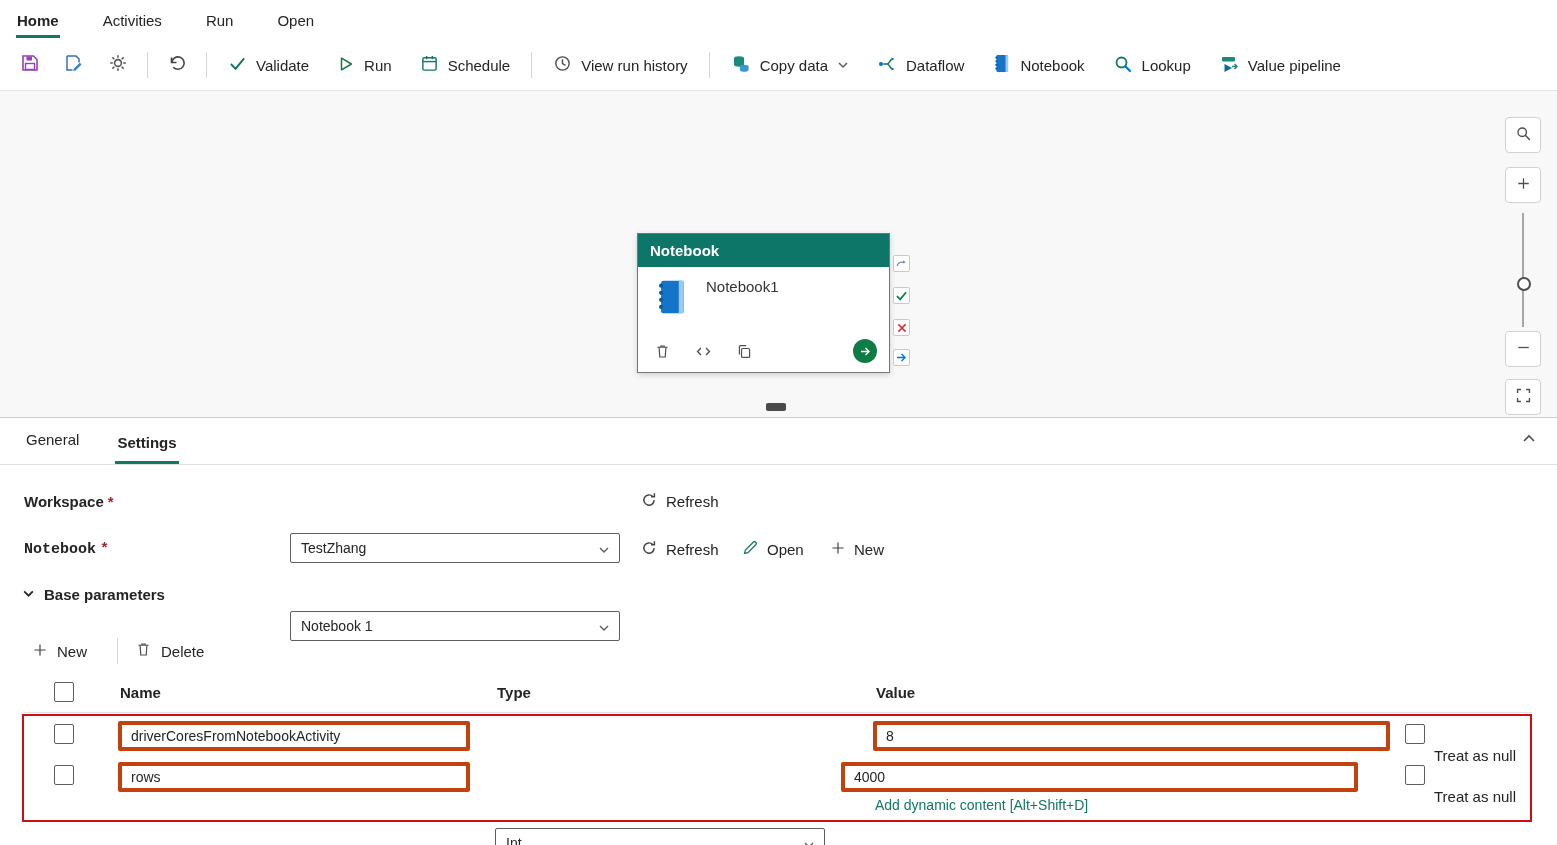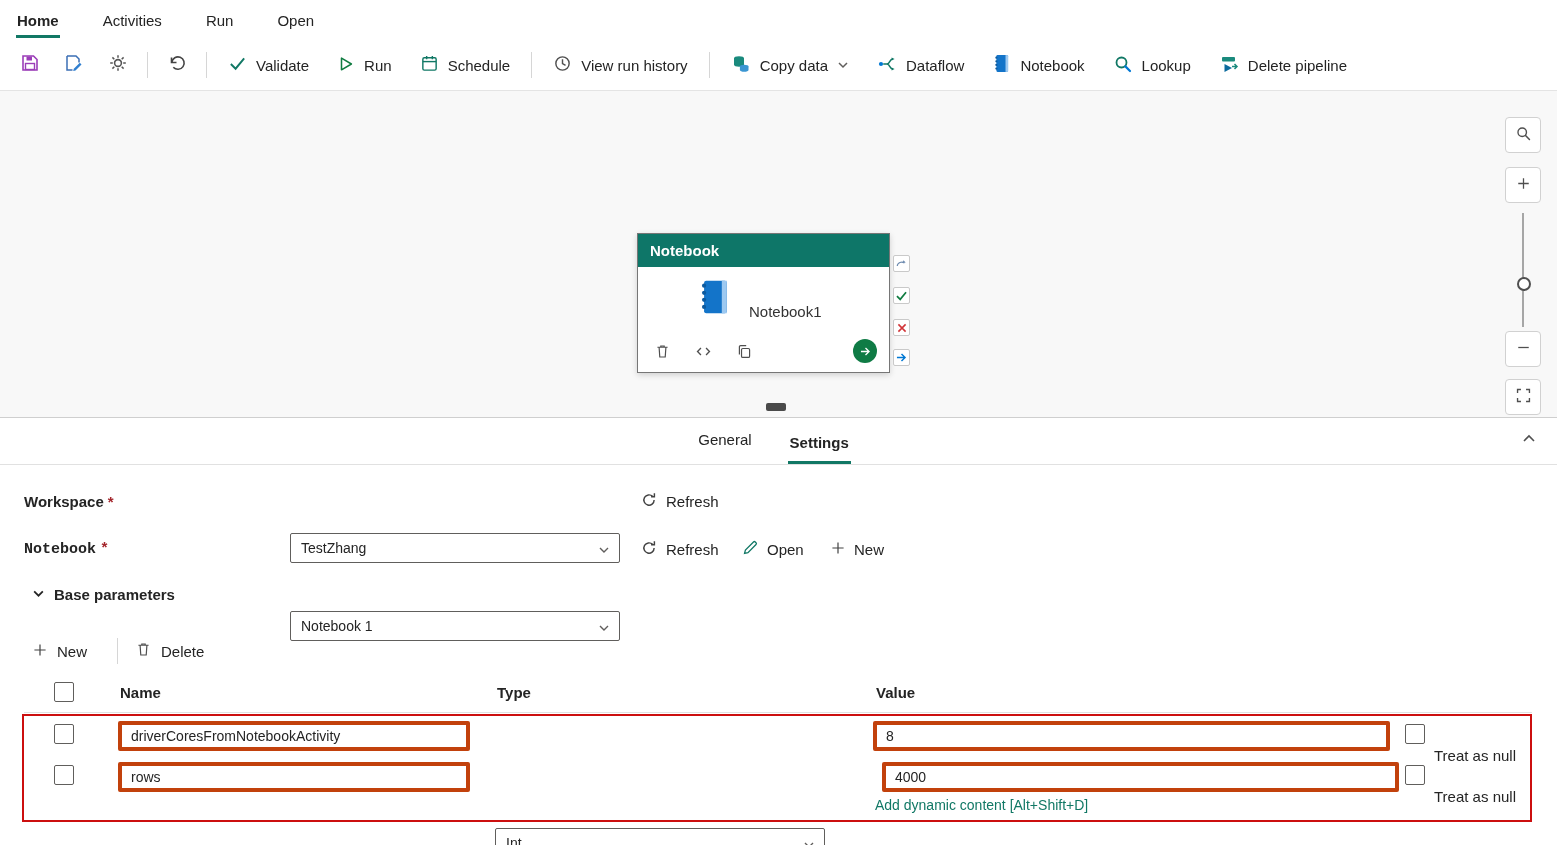--- a/index.html
+++ b/index.html
@@ -16,36 +16,36 @@
   .tb-iconbtn { width:44px; height:38px; display:flex; align-items:center; justify-content:center; border-radius:4px; cursor:pointer; }
   .tb-btn { display:flex; align-items:center; gap:9px; height:38px; padding:0 14px; font-size:15px; border-radius:4px; cursor:pointer; white-space:nowrap; }
   .tb-sep { width:1px; height:26px; background:#d6d6d6; margin:0 7px; flex:none; }
   .tb-btn svg, .tb-iconbtn svg { flex:none; }
 
   
   .canvas { position:absolute; top:91px; left:0; right:0; height:327px; background:#f8f8f8; border-bottom:1px solid #cfcfcf; }
 
   .activity-card { position:absolute; left:637px; top:142px; width:253px; height:140px; background:#fff; border:1px solid #767676; box-shadow:0 2px 6px rgba(0,0,0,.16); }
   .card-header { height:33px; background:#0e7668; color:#fff; font-size:15px; font-weight:700; line-height:33px; padding-left:12px; }
-  .card-body { display:flex; align-items:flex-end; padding:11px 0 0 16px;margin-left:43px; }
+  .card-body { display:flex; align-items:flex-start; padding:11px 0 0 16px; }
   .card-name { font-size:15px; color:#333; margin-left:18px; }
   .card-footer { position:absolute; left:16px; right:12px; bottom:9px; display:flex; align-items:center; gap:24px; }
   .card-footer .icon-btn { cursor:pointer; display:flex; align-items:center; }
   .connector-circle { margin-left:auto; width:24px; height:24px; border-radius:50%; background:#0f7b45; display:flex; align-items:center; justify-content:center; cursor:pointer; }
 
   .port { position:absolute; left:893px; width:17px; height:17px; background:#fff; border:1px solid #c9c9c9; border-radius:2px; display:flex; align-items:center; justify-content:center; cursor:pointer; }
 
   .canvas-ctrl-btn { position:absolute; right:16px; width:36px; height:36px; background:#fff; border:1px solid #d1d1d1; border-radius:4px; display:flex; align-items:center; justify-content:center; cursor:pointer; }
   .zoom-track { position:absolute; right:33px; width:2px; background:#a6a6a6; }
   .zoom-knob { position:absolute; right:26px; width:14px; height:14px; background:#fff; border:2px solid #4f4f4f; border-radius:50%; cursor:pointer; }
   .divider-handle { position:absolute; left:766px; top:312px; width:20px; height:8px; background:#4a4a4a; border-radius:2px; cursor:ns-resize; }
 
   
   .panel { position:absolute; top:418px; left:0; right:0; bottom:0; background:#fff; }
-  .tabs { height:47px; border-bottom:1px solid #e1e1e1; display:flex; align-items:flex-end; padding-left:24px; position:relative;justify-content:center; }
+  .tabs { height:47px; border-bottom:1px solid #e1e1e1; display:flex; align-items:flex-end; padding-left:24px; position:relative; }
   .tab { margin-right:34px; font-size:15px; padding:12px 2px 13px; cursor:pointer; border-bottom:3px solid transparent; }
   .tab.active { font-weight:700; padding-bottom:10px; border-bottom-color:#117865; }
   .panel-collapse { position:absolute; right:20px; top:13px; cursor:pointer; }
 
   .pp { position:absolute; }
   .field-label { font-size:15px; font-weight:600; }
   .req { color:#a4262c; margin-left:4px; font-weight:600; }
   .dd { display:flex; align-items:center; height:30px; border:1px solid #605e5c; border-radius:2px; background:#fff; font-size:14px; padding:0 28px 0 10px; position:relative; cursor:pointer; }
   .dd .chev { position:absolute; right:9px; top:9px; }
   .link-btn { display:flex; align-items:center; gap:8px; height:30px; font-size:15px; cursor:pointer; background:none; border:none; color:#242424; }
@@ -169,21 +169,21 @@
             <path d="M12.4 12.4L17 17" stroke="#0078d4" stroke-width="2.2" stroke-linecap="round"></path>
           </svg></span>
       <span>Lookup</span>
     </div>
     <div class="tb-btn">
       <span><svg width="20" height="20" viewBox="0 0 20 20">
             <rect x="3" y="3" width="13" height="4.5" rx="1" fill="#1a8a7d"></rect>
             <path d="M5.5 10v8l7.5-4z" fill="#0b6a9d"></path>
             <path d="M13 12.5h4.5M15.5 10l2.5 2.5-2.5 2.5" fill="none" stroke="#1a8a7d" stroke-width="1.5"></path>
           </svg></span>
-      <span>Delete pipeline</span>
+      <span>Value pipeline</span>
     </div>
   </div>
 
   <div class="canvas">
 
     <div class="activity-card">
       <div class="card-header">
         <span>Notebook</span>
       </div>
       <div class="card-body">
@@ -322,21 +322,21 @@
           </svg></span>
       <span>Open</span>
     </div>
     <div class="pp link-btn" style="left:830px; top:116px;">
       <span><svg width="16" height="16" viewBox="0 0 20 20">
             <path d="M10 3v14M3 10h14" stroke="#424242" stroke-width="1.5"></path>
           </svg></span>
       <span>New</span>
     </div>
 
-    <div class="pp section-hdr" style="left:32px; top:168px;">
+    <div class="pp section-hdr" style="left:22px; top:168px;">
       <span><svg width="13" height="13" viewBox="0 0 12 12">
             <path d="M2 4l4 4 4-4" fill="none" stroke="#242424" stroke-width="1.6"></path>
           </svg></span>
       <span>Base parameters</span>
     </div>
 
     <div class="pp cmd" style="left:32px; top:216px;">
       <span><svg width="16" height="16" viewBox="0 0 20 20">
             <path d="M10 3v14M3 10h14" stroke="#424242" stroke-width="1.5"></path>
           </svg></span>
@@ -364,21 +364,21 @@
             <path d="M2 4l4 4 4-4" fill="none" stroke="#605e5c" stroke-width="1.4"></path>
           </svg></span>
     </div>
     <input class="pp txt-input" style="left: 873px; top: 303px; width: 517px;" value="8">
     <div class="pp checkbox" style="left:1405px; top:306px;"></div>
     <div class="pp null-label" style="left:1434px; top:309px;">Treat as null</div>
 
     <div class="pp checkbox" style="left:54px; top:347px;"></div>
     <input class="pp txt-input" style="left: 118px; top: 344px; width: 352px;" value="rows">
 
-    <input class="pp txt-input" style="left: 882px; top: 344px; width: 517px;" value="4000">
+    <input class="pp txt-input" style="left: 841px; top: 344px; width: 517px;" value="4000">
     <div class="pp checkbox" style="left:1405px; top:347px;"></div>
     <div class="pp null-label" style="left:1434px; top:350px;">Treat as null</div>
 
     <div class="pp dyn-link" style="left:875px; top:379px;">Add dynamic content [Alt+Shift+D]</div>
 
     <div class="red-box"></div>
   </div>
 
 </div>
 

